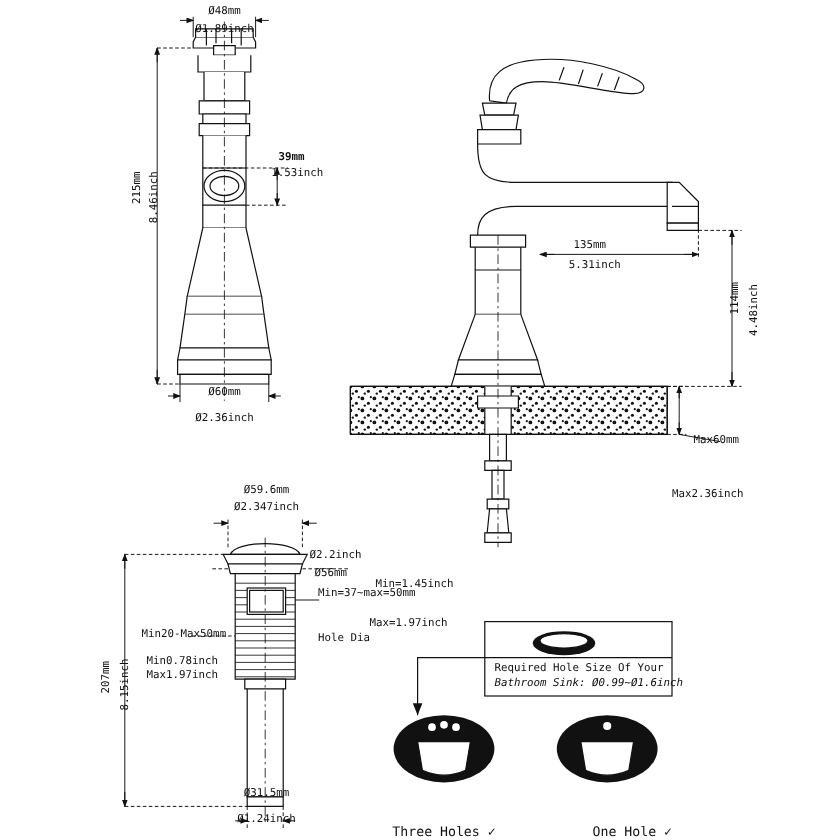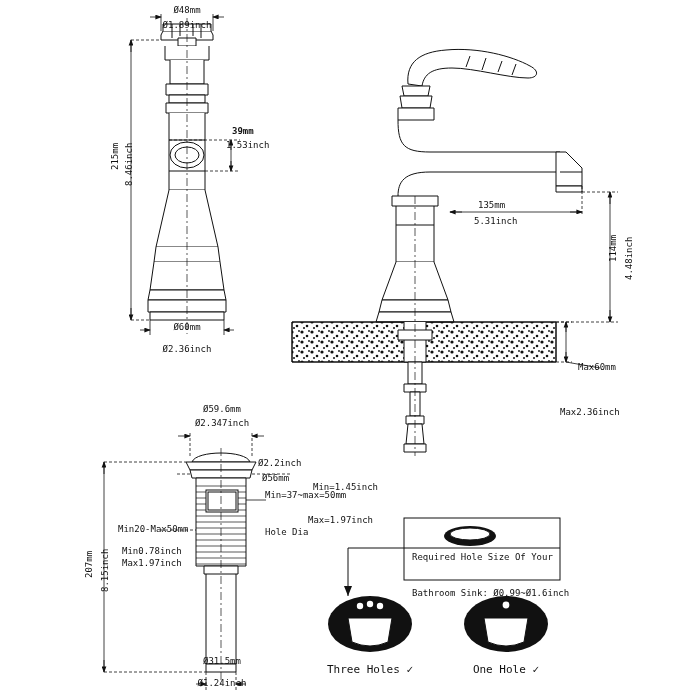--- a/index.html
+++ b/index.html
@@ -1,21 +1,21 @@
 <!DOCTYPE html>
 <html><head>
 <meta charset="utf-8">
 <style>
   html,body{margin:0;padding:0;}
   body{width:700px;height:700px;background:#ffffff;font-family:"DejaVu Sans Mono",monospace;color:#111;overflow:hidden;}
   #stage{position:relative;width:700px;height:700px;}
   .lbl{position:absolute;font-size:9px;line-height:11px;white-space:pre;color:#111;}
   .lbl.c{text-align:center;}
   svg{position:absolute;left:0;top:0;width:700px;height:700px;overflow:visible;}
-  .big{font-size:11px;}
+  .big{font-size:11px;margin-top:24px;}
 </style>
 </head>
 <body>
 
 <div id="stage">
 
   <svg viewBox="0 0 700 700">
     <defs>
       <marker id="ar" markerWidth="8" markerHeight="8" refX="7" refY="3" orient="auto" markerUnits="strokeWidth">
         <path d="M0,0 L8,3 L0,6 z" fill="#111"></path>
@@ -271,18 +271,18 @@
 
   <div class="lbl" style="left:265px;top:490px;">Min=37~max=50mm</div>
   <div class="lbl" style="left:265px;top:482px;margin-left:48px;">Min=1.45inch</div>
   <div class="lbl" style="left:265px;top:515px;padding-left:43px;">Max=1.97inch</div>
   <div class="lbl" style="left:265px;top:527px;">Hole Dia</div>
 
   <div class="lbl c" style="left:176px;top:656px;width:92px;">Ø31.5mm</div>
   <div class="lbl c" style="left:176px;top:678px;width:92px;">Ø1.24inch</div>
 
   <div class="lbl" style="left:412px;top:552px;">Required Hole Size Of Your</div>
-  <div class="lbl" style="left:412px;top:588px;">Bathroom Sink: Ø0.99~Ø1.6inch</div>
+  <div class="lbl" style="left:412px;top:565px;font-style:italic;">Bathroom Sink: Ø0.99~Ø1.6inch</div>
 
   <div class="lbl c big" style="left:314px;top:664px;width:112px;">Three Holes ✓</div>
-  <div class="lbl c big" style="left:452px;top:664px;width:108px;">One Hole ✓</div>
+  <div class="lbl c big" style="left:452px;top:664px;width:108px;text-align:right;">One Hole ✓</div>
 
 </div>
 
 </body></html>

